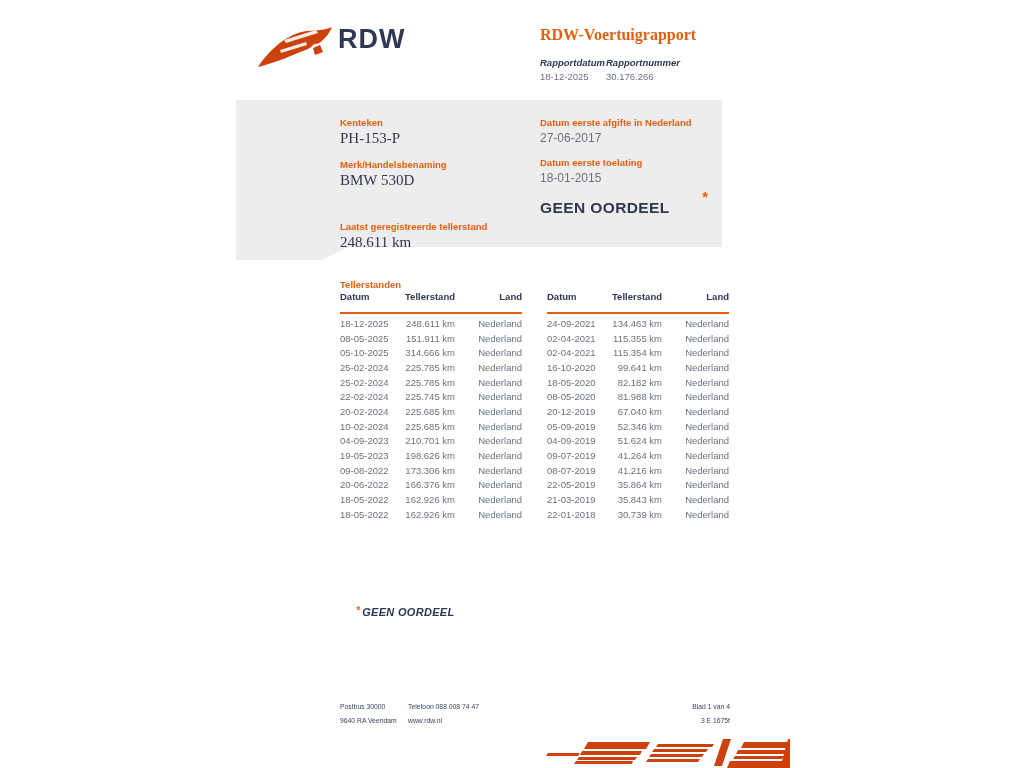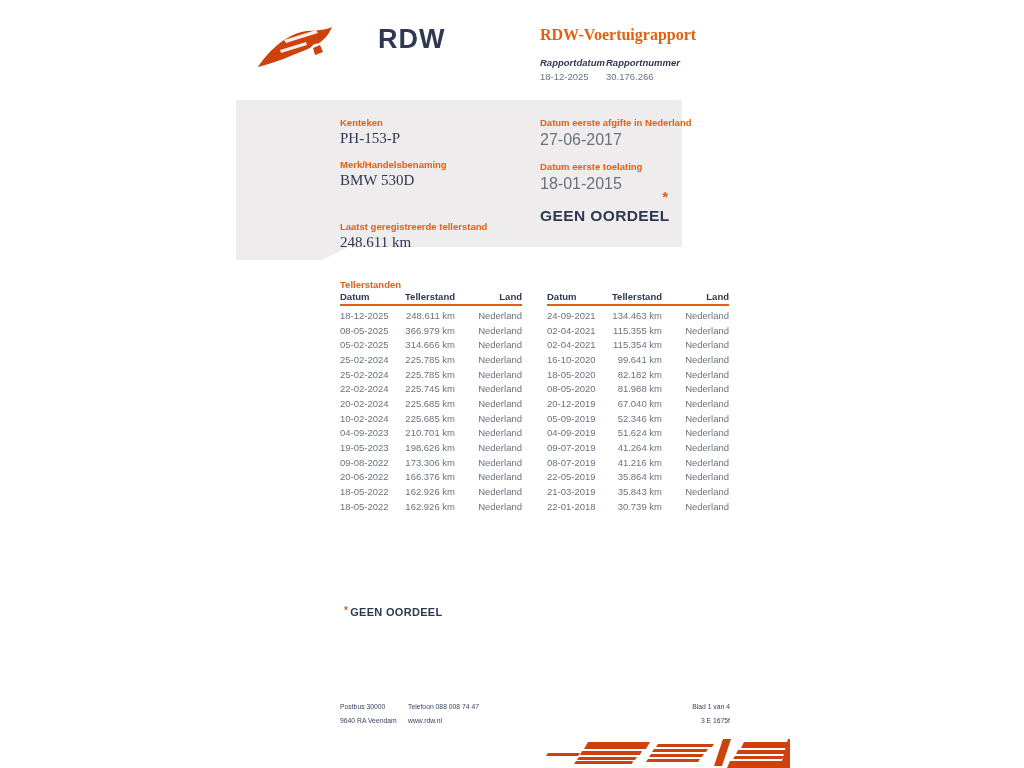--- a/index.html
+++ b/index.html
@@ -10,55 +10,55 @@
     --card-bg:#efeced;
   }
   *{margin:0;padding:0;box-sizing:border-box;}
   html,body{background:#fff;}
   body{font-family:"Liberation Sans",sans-serif;}
   #page{position:relative;width:1024px;height:768px;background:#ffffff;overflow:hidden;}
 
   
   .logo-svg{position:absolute;left:256px;top:26px;}
   .wordmark{position:absolute;left:338px;top:24px;font-size:27px;font-weight:600;
-    color:var(--navy);letter-spacing:1px;font-family:"Liberation Sans",sans-serif;margin-left:40px;}
+    color:var(--navy);letter-spacing:1px;font-family:"Liberation Sans",sans-serif;}
   .doc-title{position:absolute;left:540px;top:26px;font-family:"Liberation Serif",serif;
     font-weight:700;font-size:16px;color:var(--orange);}
   .report-meta{position:absolute;left:540px;top:57px;display:flex;}
   .meta-col1{width:66px;}
   .meta-label{font-size:9.5px;font-weight:700;color:var(--navy);font-style:italic;}
   .meta-value{font-size:9.5px;color:var(--gray-text);margin-top:3px;}
 
   
-  .card{position:absolute;left:236px;top:100px;width:446px;height:160px;background:var(--card-bg);
+  .card{position:absolute;left:236px;top:100px;width:486px;height:160px;background:var(--card-bg);
     clip-path:polygon(0 0,486px 0,486px 147px,112px 147px,86px 160px,0 160px);padding-left:14px;}
   .fld-label{font-size:9.5px;font-weight:700;color:var(--orange);}
   .fld-value{font-family:"Liberation Serif",serif;font-size:15px;color:var(--navy);margin-top:2px;}
-  .fld-small{font-size:16px;color:var(--gray-text);margin-top:3px;}
+  .fld-small{font-size:12px;color:var(--gray-text);margin-top:3px;}
   .card .col-left{position:absolute;left:104px;top:17px;}
   .card .col-right{position:absolute;left:304px;top:17px;width:170px;}
   .card .gap{height:12px;}
   .card .gap-big{height:32px;}
   .verdict{font-size:15.5px;font-weight:700;color:var(--navy);letter-spacing:.4px;margin-top:14px;}
   .verdict-star{position:absolute;right:14px;top:88px;color:var(--orange);font-size:15px;font-weight:700;}
 
   
   .section-title{position:absolute;left:340px;top:279px;font-size:9.5px;font-weight:700;color:var(--orange);}
   .tables{position:absolute;left:340px;top:291px;display:flex;gap:25px;}
   .otable{width:182px;}
   .thead{display:grid;grid-template-columns:62px 53px 67px;border-bottom:2px solid var(--orange);
-    padding-bottom:2px;}
+    padding-bottom:10px;}
   .thead > div{font-size:9.5px;font-weight:700;color:var(--navy);}
   .trow{display:grid;grid-template-columns:62px 53px 67px;height:14.7px;align-items:center;}
   .tcell{font-size:9.5px;color:var(--gray-text);}
   .col-km,.col-land{text-align:right;}
   .tbody .trow:first-child{margin-top:2px;}
 
   
-  .footnote{position:absolute;left:344px;top:605px;width:402px;}
+  .footnote{position:absolute;left:356px;top:605px;width:402px;font-style:italic;}
   .footnote-head{font-size:11px;font-weight:700;color:var(--navy);letter-spacing:.3px;}
   .footnote-head .star{color:var(--orange);font-size:10px;vertical-align:2px;margin-right:2px;}
   .footnote-text{margin-top:5px;font-size:9px;line-height:1.5;color:var(--orange);}
 
   
   .footer{position:absolute;left:340px;top:703px;width:390px;font-size:6.8px;color:#3a4460;}
   .footer .fcol{position:absolute;top:0;}
   .footer .fcol div + div{margin-top:7px;}
   .fcol-addr{left:0;}
   .fcol-contact{left:68px;}
@@ -123,25 +123,25 @@
         <div class="col-land">Land</div>
       </div>
       <div class="tbody">
           <div class="trow">
             <div class="tcell col-datum">18-12-2025</div>
             <div class="tcell col-km">248.611 km</div>
             <div class="tcell col-land">Nederland</div>
           </div>
           <div class="trow">
             <div class="tcell col-datum">08-05-2025</div>
-            <div class="tcell col-km">366.979 km</div>
-            <div class="tcell col-land">Nederland</div>
-          </div>
-          <div class="trow">
-            <div class="tcell col-datum">05-02-2025</div>
+            <div class="tcell col-km">151.911 km</div>
+            <div class="tcell col-land">Nederland</div>
+          </div>
+          <div class="trow">
+            <div class="tcell col-datum">05-10-2025</div>
             <div class="tcell col-km">314.666 km</div>
             <div class="tcell col-land">Nederland</div>
           </div>
           <div class="trow">
             <div class="tcell col-datum">25-02-2024</div>
             <div class="tcell col-km">225.785 km</div>
             <div class="tcell col-land">Nederland</div>
           </div>
           <div class="trow">
             <div class="tcell col-datum">25-02-2024</div>

